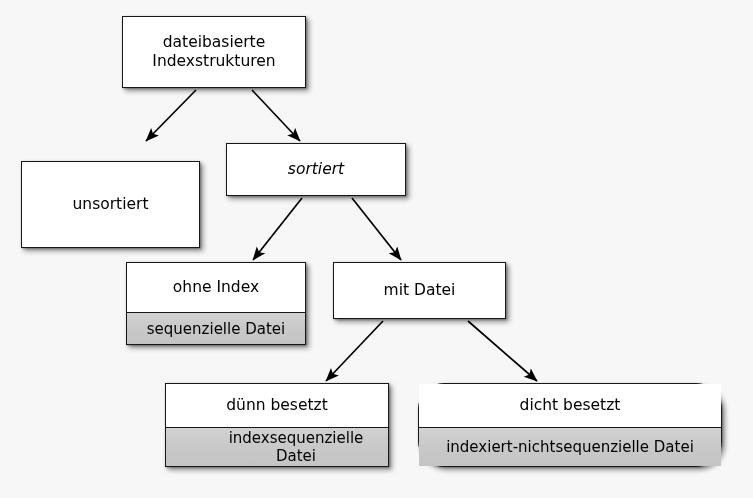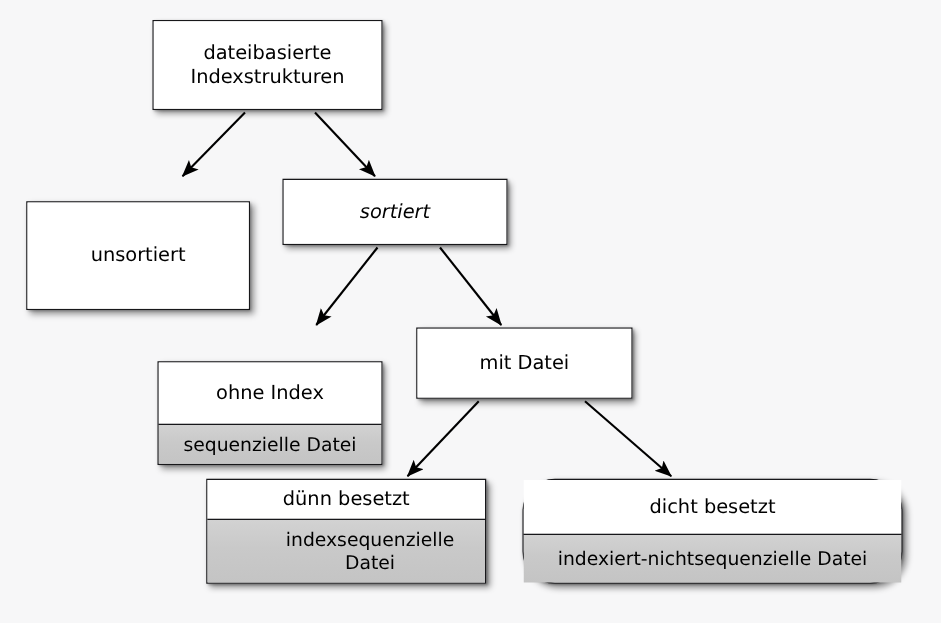--- a/index.html
+++ b/index.html
@@ -24,21 +24,21 @@
     left: 0;
     top: 0;
     width: 753px;
     height: 498px;
     pointer-events: none;
   }
   .node {
     position: absolute;
     box-sizing: border-box;
     border: 1.6px solid #17171a;
-    background: #e5e5e5;
+    background: #3b82f6;
     box-shadow: 3px 3px 5px rgba(0,0,0,0.42), 1px 1px 2px rgba(0,0,0,0.30);
     display: flex;
     flex-direction: column;
     z-index: 2;
   }
   .node-title {
     flex: 1 1 auto;
     display: flex;
     align-items: center;
     justify-content: center;
@@ -90,30 +90,30 @@
       <div class="node" style="left: 122px; top: 16px; width: 184px; height: 72px;">
         <div class="node-title">dateibasierte
 Indexstrukturen</div>
       </div>
       <div class="node" style="left: 21px; top: 143px; width: 179px; height: 87px; margin-top: 18px;">
         <div class="node-title">unsortiert</div>
       </div>
       <div class="node" style="left: 226px; top: 143px; width: 180px; height: 53px; font-style: italic;">
         <div class="node-title">sortiert</div>
       </div>
-      <div class="node" style="left: 126px; top: 262px; width: 180px; height: 83px; margin-top: 27px;">
+      <div class="node" style="left: 126px; top: 262px; width: 180px; height: 83px;">
         <div class="node-title">ohne Index</div>
         <div class="node-sub" style="height: 32px;">sequenzielle Datei</div>
       </div>
       <div class="node" style="left: 333px; top: 262px; width: 173px; height: 57px;">
         <div class="node-title">mit Datei</div>
       </div>
       <div class="node" style="left: 165px; top: 383px; width: 224px; height: 84px;">
         <div class="node-title">dünn besetzt</div>
-        <div class="node-sub" style="height: 51px; padding-left: 44px;">indexsequenzielle Datei</div>
+        <div class="node-sub" style="height: 39px; padding-left: 44px;">indexsequenzielle Datei</div>
       </div>
       <div class="node" style="left: 418px; top: 383px; width: 304px; height: 84px; border-radius: 26px;">
         <div class="node-title">dicht besetzt</div>
         <div class="node-sub" style="height: 39px;">indexiert-nichtsequenzielle Datei</div>
       </div>
     </div>
 
 </div>
 
 </body></html>

